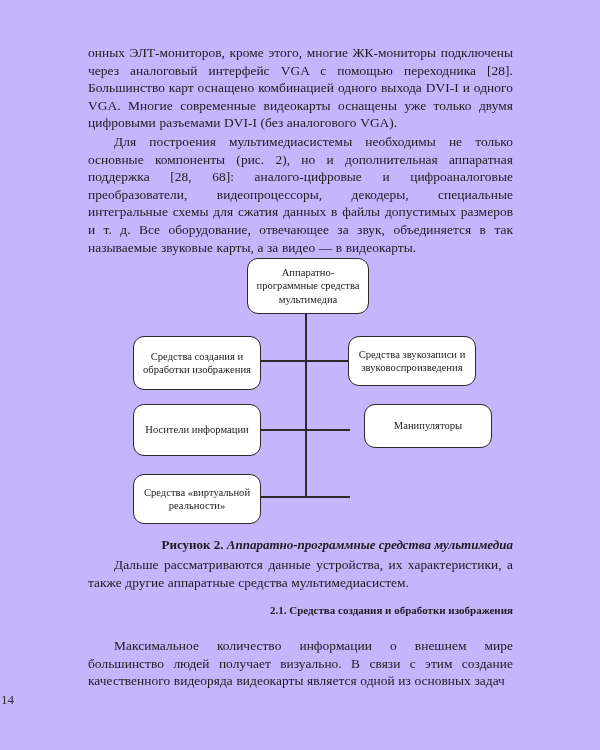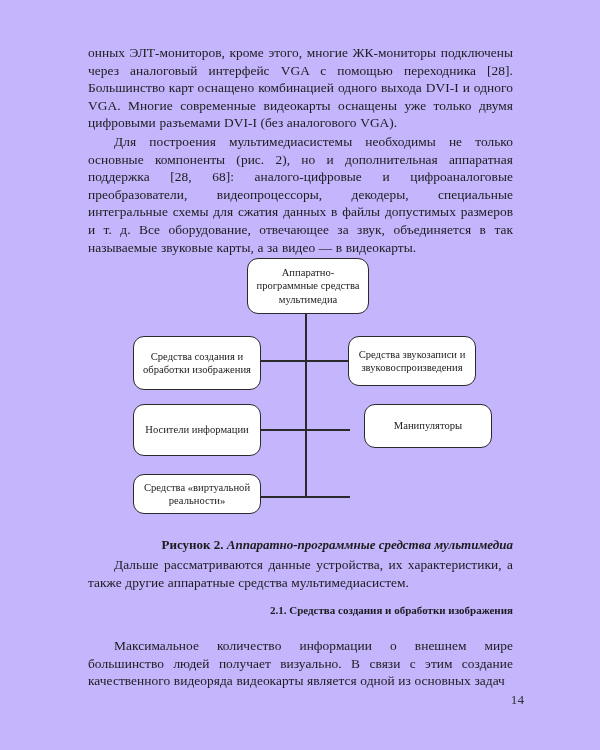--- a/index.html
+++ b/index.html
@@ -65,21 +65,21 @@
     z-index: 2;
     color: #1c1c1c;
   }
   .node span { display: block; }
 
   .node-root  { left: 247px; top: 6px;   width: 122px; height: 56px; }
   .node-l1    { left: 133px; top: 84px;  width: 128px; height: 54px; }
   .node-r1    { left: 348px; top: 84px;  width: 128px; height: 50px; }
   .node-l2    { left: 133px; top: 152px; width: 128px; height: 52px; }
   .node-r2    { left: 364px; top: 152px; width: 128px; height: 44px; }
-  .node-l3    { left: 133px; top: 222px; width: 128px; height: 40px; }
+  .node-l3    { left: 133px; top: 222px; width: 128px; height: 50px; }
   .node-r3    { left: 348px; top: 222px; width: 128px; height: 50px; }
 
   .line {
     position: absolute;
     background: #2a2a2a;
     z-index: 1;
   }
   .v-trunk { left: 305px; top: 62px; width: 1.8px; height: 182px; }
   .h-1 { left: 259px; top: 108px; height: 1.8px; width: 91px; }
   .h-2 { left: 259px; top: 177px; height: 1.8px; width: 91px; }
@@ -101,23 +101,23 @@
     position: absolute;
     left: 88px;
     width: 425px;
     text-align: right;
     font-size: 11px;
     font-weight: bold;
     line-height: 18px;
   }
   .pagenum {
     position: absolute;
-    left: 12px;
+    left: 1px;
     width: 512px;
-    text-align: right;
+    text-align: left;
     font-size: 13.2px;
     color: #303030;
   }
 </style>
 </head>
 <body>
 
 <div class="page">
 
   <div class="textblock" style="top:44px;">

